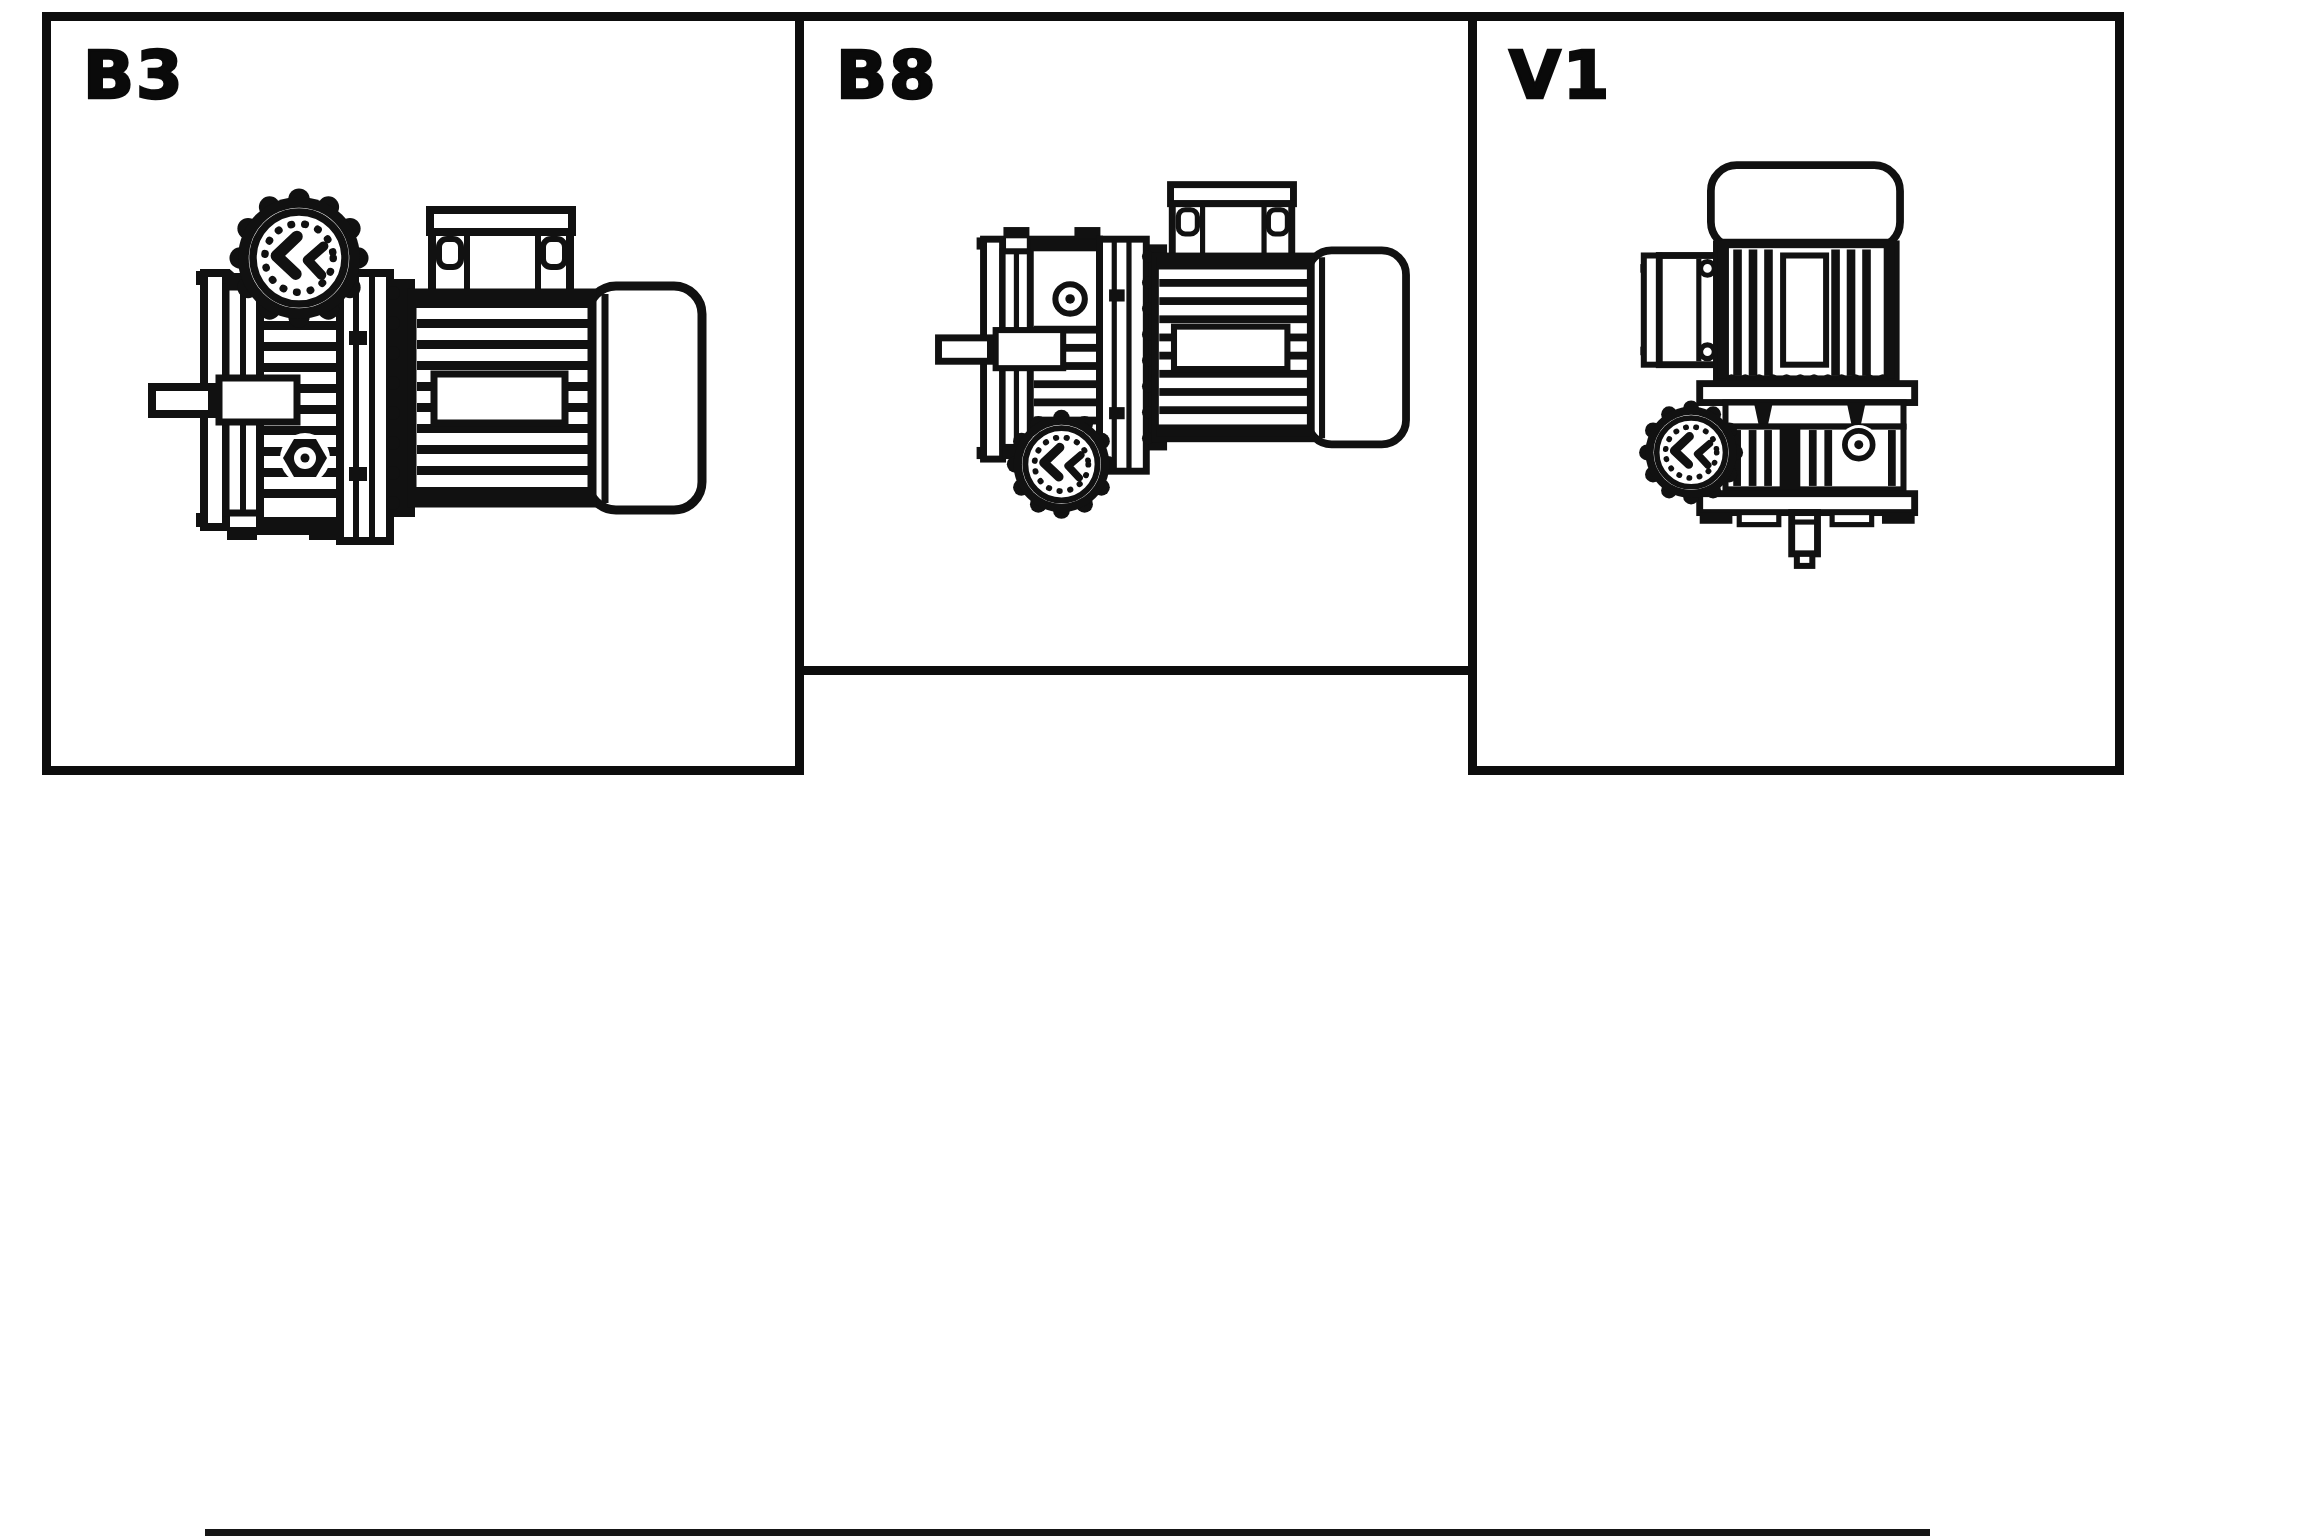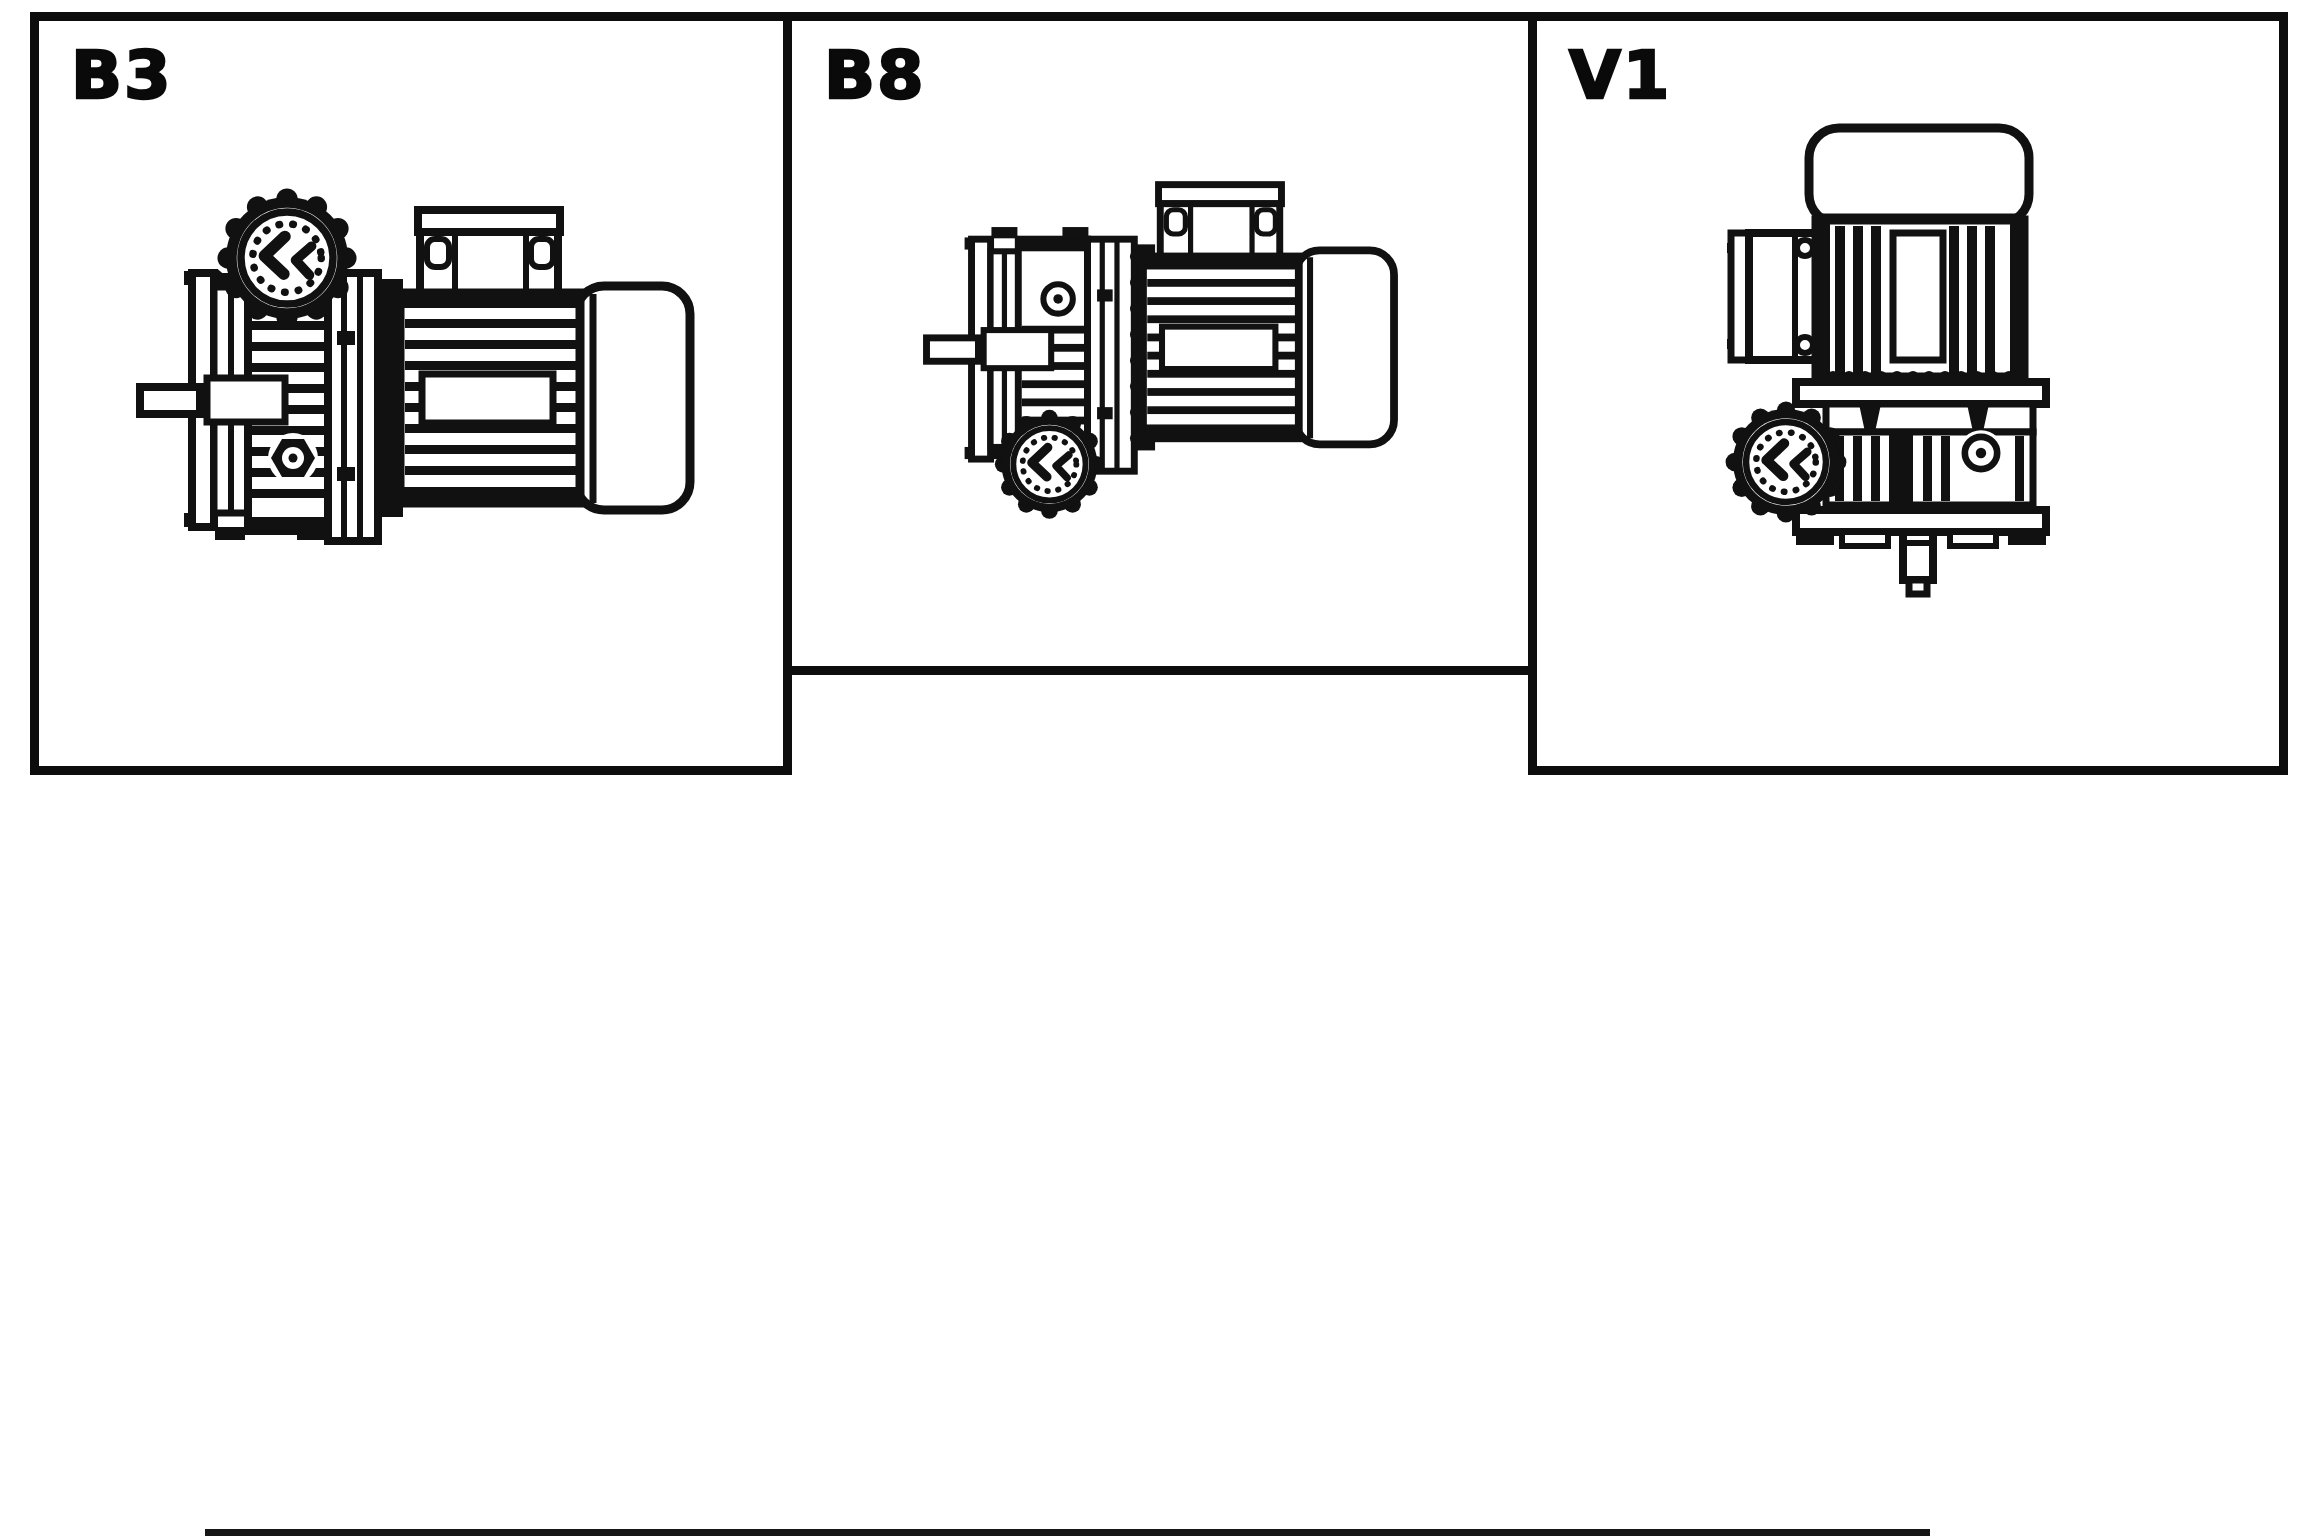--- a/index.html
+++ b/index.html
@@ -8,24 +8,25 @@
     width:2315px;height:1536px;
     background:#ffffff;
     font-family:"DejaVu Sans","Liberation Sans",sans-serif;
     overflow:hidden;
   }
   .cell{
     position:absolute;
     border:9px solid #0d0d0d;
     box-sizing:border-box;
     background:#ffffff;
+    margin-left:12px;
   }
   #cell-b3{left:30px;top:12px;width:762px;height:763px;}
   #cell-b8{left:783px;top:12px;width:758px;height:663px;}
-  #cell-v1{left:1528px;top:12px;width:760px;height:763px;}
+  #cell-v1{left:1456px;top:12px;width:656px;height:763px;}
   #cell-b6{left:30px;top:766px;width:762px;height:756px;}
   #cell-b7{left:783px;top:766px;width:758px;height:756px;}
   .cell-label{
     position:absolute;left:32px;top:18px;
     font-size:67px;font-weight:bold;line-height:1.1;
     color:#0a0a0a;
     letter-spacing:2px;
     -webkit-text-stroke:2.5px #0a0a0a;
     transform:scaleY(0.98);
     user-select:none;

